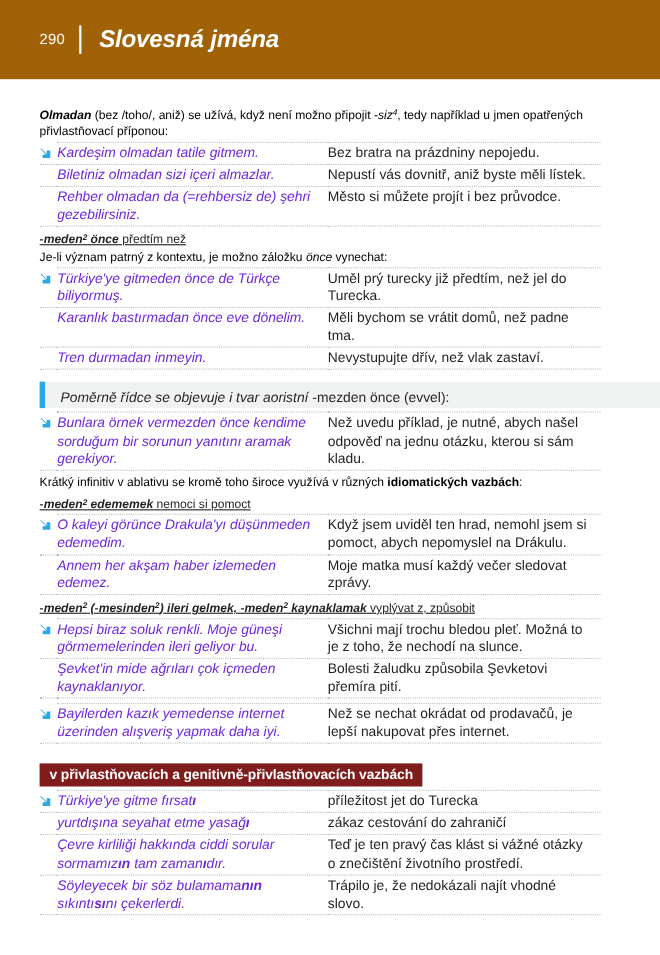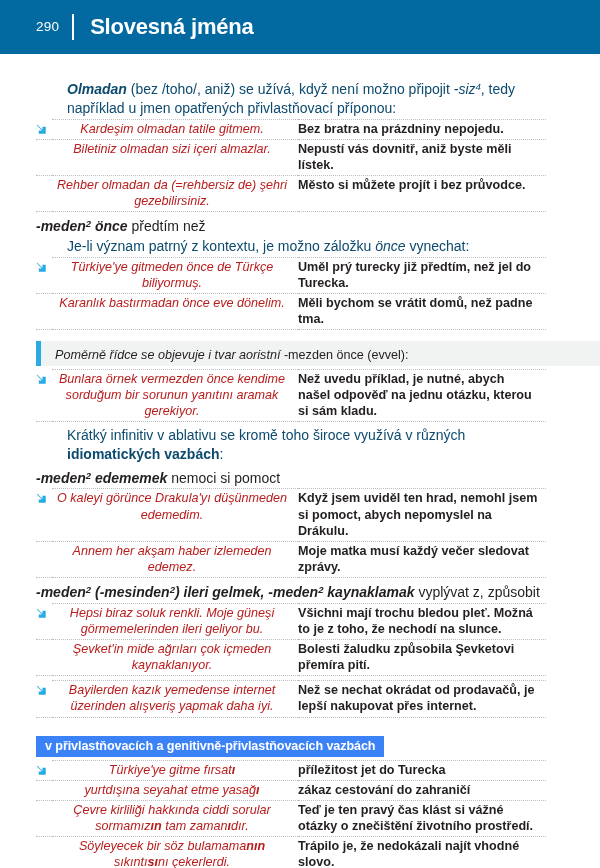--- a/index.html
+++ b/index.html
@@ -12,22 +12,22 @@
   body {
     font-family: "Liberation Sans", sans-serif;
     background: #ffffff;
     color: #231f20;
     position: relative;
     overflow: hidden;
   }
 
   
   .page-header {
-    height: 54px;
-    background: #0369a1;
+    height: 72px;
+    background: #a16207;
     display: flex;
     align-items: center;
     padding-left: 36px;
   }
   .page-number {
     color: #ffffff;
     font-size: 13.5px;
     letter-spacing: 0.2px;
     line-height: 1;
     padding-bottom: 1px;
@@ -35,52 +35,53 @@
   .header-divider {
     width: 2px;
     height: 26px;
     background: #ffffff;
     margin: 0 16px 0 13px;
   }
   .header-title {
     color: #ffffff;
     font-size: 22px;
     font-weight: bold;
+    font-style: italic;
     letter-spacing: -0.2px;
   }
 
   
   .content {
     padding: 26px 54px 0 36px;
   }
 
   p.para {
-    font-size: 14px;
+    font-size: 11px;
     line-height: 1.345;
-    color: #0c4a6e;
+    color: #000000;
     margin-bottom: 1px;
-    margin-left: 31px;
   }
   p.para.tight { margin-bottom: 0; }
 
   .b { font-weight: bold; }
   .i { font-style: italic; }
   .bi { font-weight: bold; font-style: italic; }
   sup {
     font-size: 0.68em;
     vertical-align: 0.42em;
     line-height: 0;
   }
 
   
   p.suffix-head {
-    font-size: 14px;
+    font-size: 11px;
     line-height: 1.345;
     margin-top: 5px;
     margin-bottom: 1px;
+    text-decoration: underline;
   }
 
   
   table.examples {
     width: 510px;
     border-collapse: collapse;
     table-layout: fixed;
     margin-top: 1px;
     margin-bottom: 4px;
   }
@@ -106,47 +107,45 @@
 
   .arrow-icon {
     display: block;
     width: 11px;
     height: 11px;
     margin-top: 3px;
   }
 
   td.tr-cell {
     font-style: italic;
-    color: #b91c1c;
+    color: #6d28d9;
     padding-right: 8px;
-    text-align: center;
   }
   td.cz-cell {
     color: #231f20;
-    font-weight: bold;
   }
 
   
   .note-box {
     width: 600px;
     background: #f1f2f2;
     border-left: 5px solid #29abe2;
     padding: 6px 10px 2px 14px;
     margin: 11px 0 3px 0;
   }
   .note-box .note-text {
     font-size: 12.6px;
     line-height: 1.3;
     color: #231f20;
   }
 
   
   .section-bar {
     display: inline-block;
-    background: #3b82f6;
+    background: #7f1d1d;
     color: #ffffff;
     font-size: 12.6px;
     font-weight: bold;
     padding: 3px 9px 4px 9px;
     margin: 14px 0 2px 0;
     letter-spacing: -0.1px;
   }
 </style>
 </head>
 <body>
@@ -211,20 +210,25 @@
             </svg>
           </td>
           <td class="tr-cell">Türkiye'ye gitmeden önce de Türkçe biliyormuş.</td>
           <td class="cz-cell">Uměl prý turecky již předtím, než jel do Turecka.</td>
         </tr>
         <tr>
           <td class="arrow-cell"></td>
           <td class="tr-cell">Karanlık bastırmadan önce eve dönelim.</td>
           <td class="cz-cell">Měli bychom se vrátit domů, než padne tma.</td>
         </tr>
+        <tr>
+          <td class="arrow-cell"></td>
+          <td class="tr-cell">Tren durmadan inmeyin.</td>
+          <td class="cz-cell">Nevystupujte dřív, než vlak zastaví.</td>
+        </tr>
       </tbody>
   </table>
 
   
   <div class="note-box">
     <div class="note-text"><span class="i">Poměrně řídce se objevuje i tvar aoristní </span><span>-mezden önce (evvel):</span></div>
   </div>
 
   <table class="examples">
     <colgroup>

